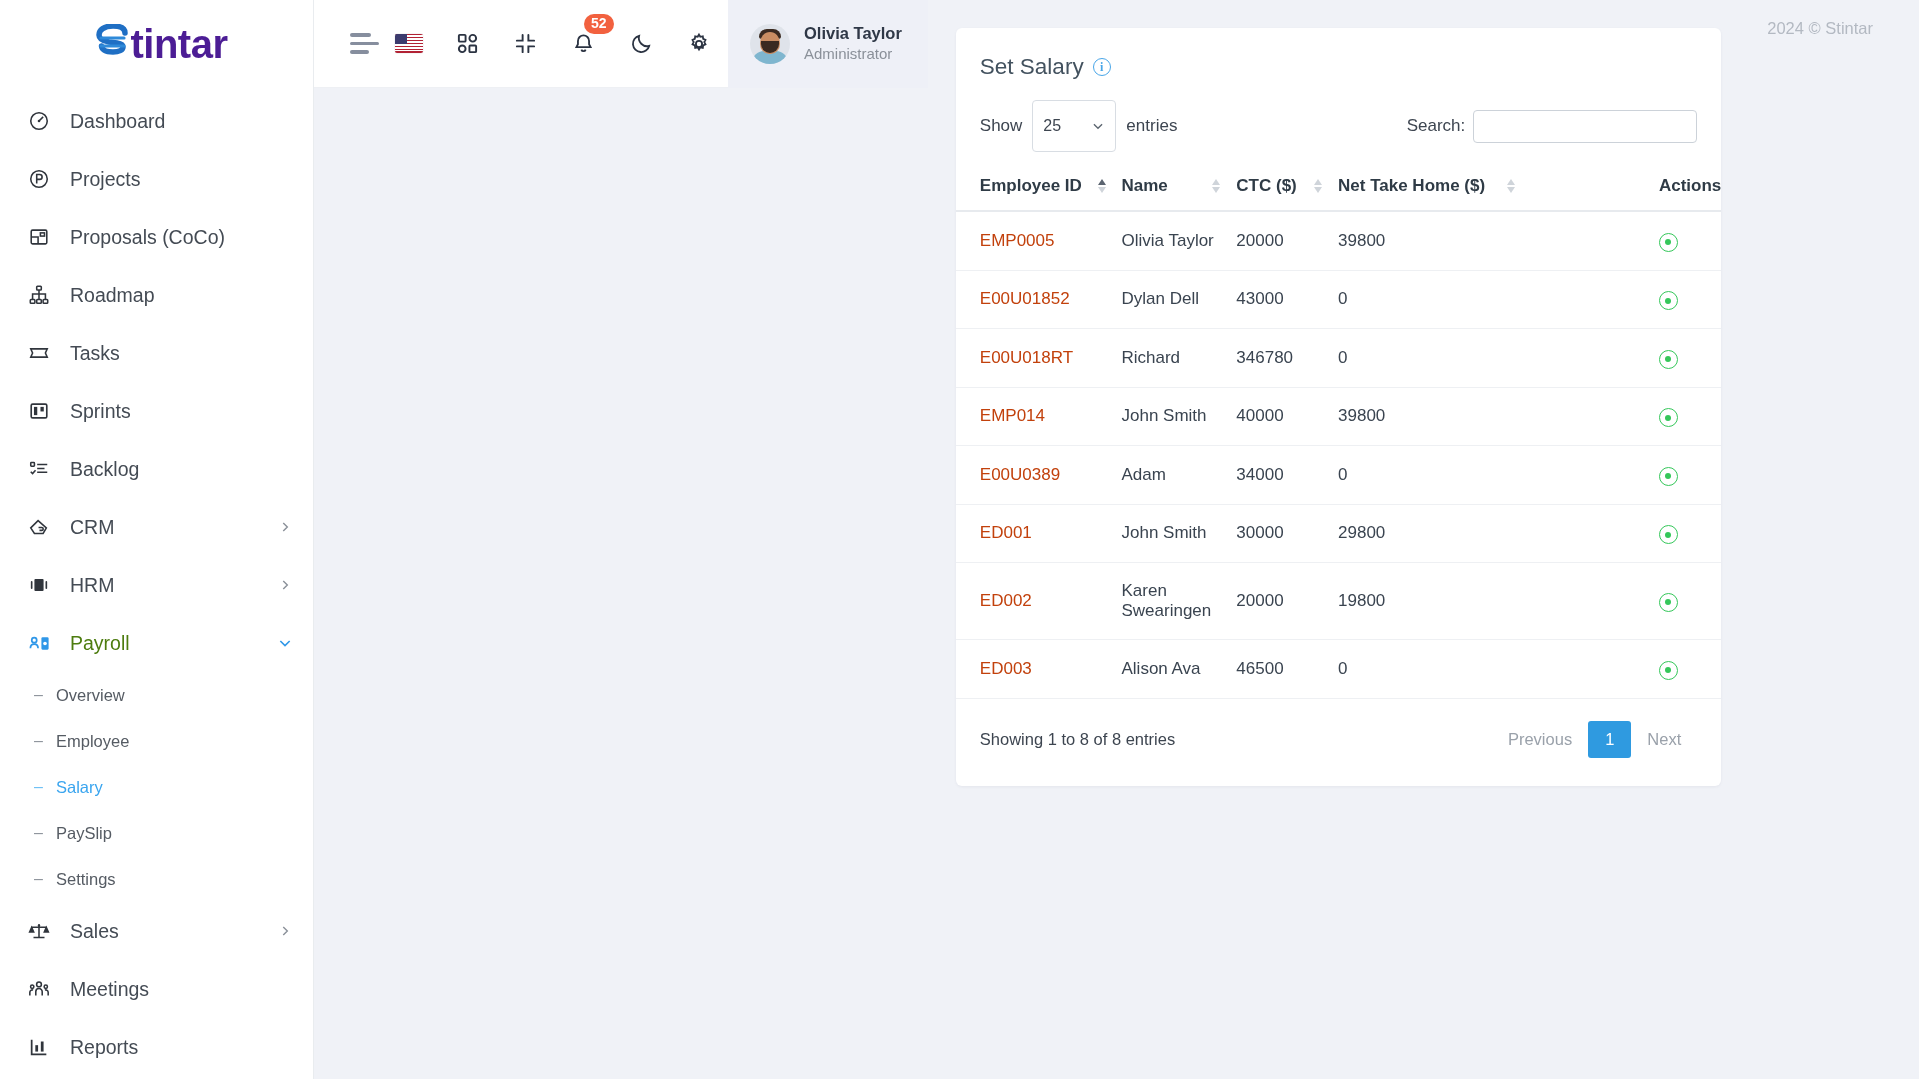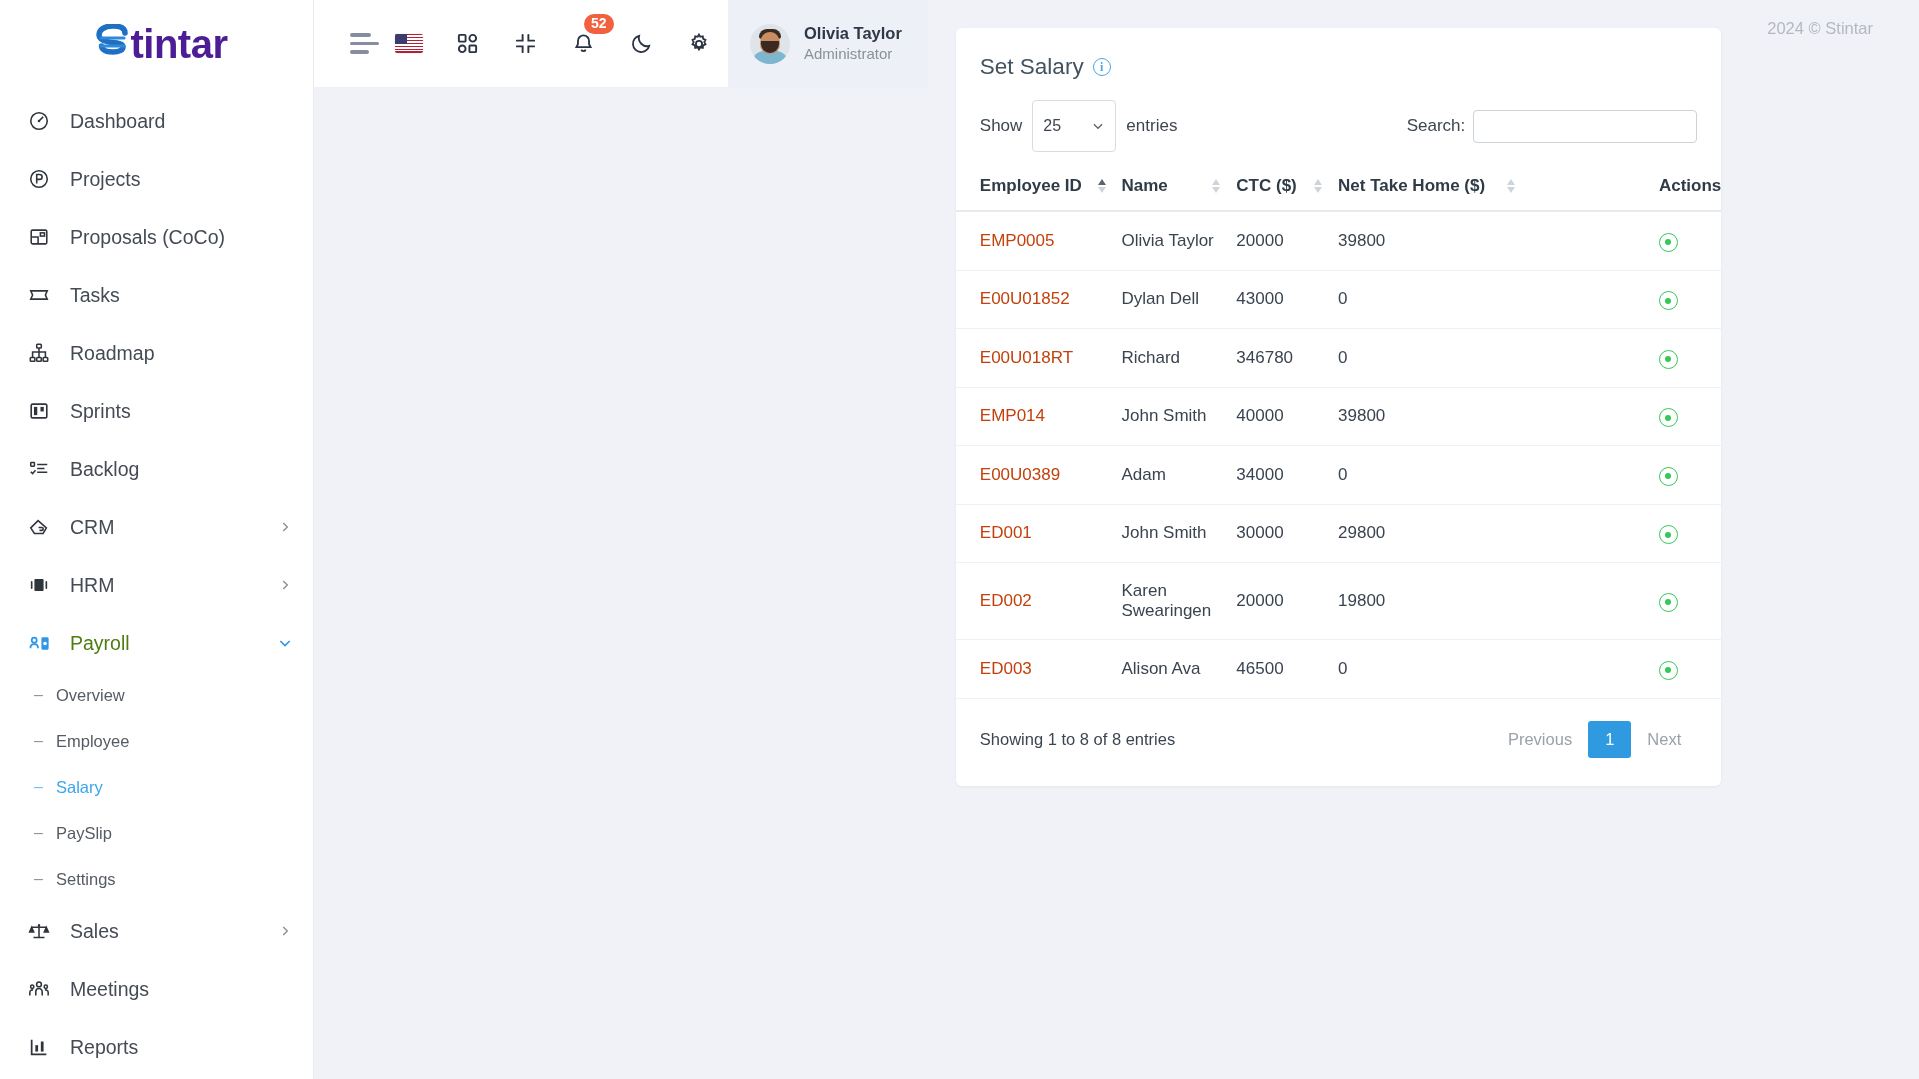--- a/index.html
+++ b/index.html
@@ -475,37 +475,37 @@
             <path d="M3.5 12 H11 V19.5"></path>
               <rect x="13.5" y="7.5" width="4.5" height="3.5"></rect>
           </svg>
         </span>
         <span class="label">Proposals (CoCo)</span>
       </div>
 
       <div class="nav-item">
         <span class="ico">
           <svg width="22" height="22" viewBox="0 0 24 24" fill="none" stroke="currentColor" stroke-width="1.7">
-            <path d="M3 7.5 h18 l-2 4.5 2 4.5 H3 l2-4.5 z"></path>
-          </svg>
-        </span>
-        <span class="label">Tasks</span>
-      </div>
-
-      <div class="nav-item">
-        <span class="ico">
-          <svg width="22" height="22" viewBox="0 0 24 24" fill="none" stroke="currentColor" stroke-width="1.7">
             <rect x="9.5" y="2.5" width="5" height="4" rx="0.8"></rect>
             <rect x="2.5" y="17" width="5" height="4" rx="0.8"></rect>
             <rect x="9.5" y="17" width="5" height="4" rx="0.8"></rect>
             <rect x="16.5" y="17" width="5" height="4" rx="0.8"></rect>
             <path d="M12 6.5 V11 M5 17 V11 H19 V17 M12 11 V17"></path>
           </svg>
         </span>
         <span class="label">Roadmap</span>
+      </div>
+
+      <div class="nav-item">
+        <span class="ico">
+          <svg width="22" height="22" viewBox="0 0 24 24" fill="none" stroke="currentColor" stroke-width="1.7">
+            <path d="M3 7.5 h18 l-2 4.5 2 4.5 H3 l2-4.5 z"></path>
+          </svg>
+        </span>
+        <span class="label">Tasks</span>
       </div>
 
       <div class="nav-item">
         <span class="ico">
           <svg width="22" height="22" viewBox="0 0 24 24" fill="none" stroke="currentColor" stroke-width="1.8">
             <rect x="3.5" y="4.5" width="17" height="15" rx="1.6"></rect>
             <rect x="6.5" y="7.5" width="3.6" height="9" fill="currentColor" stroke="none"></rect>
             <rect x="13.6" y="7.5" width="3.6" height="5" fill="currentColor" stroke="none"></rect>
           </svg>
         </span>

